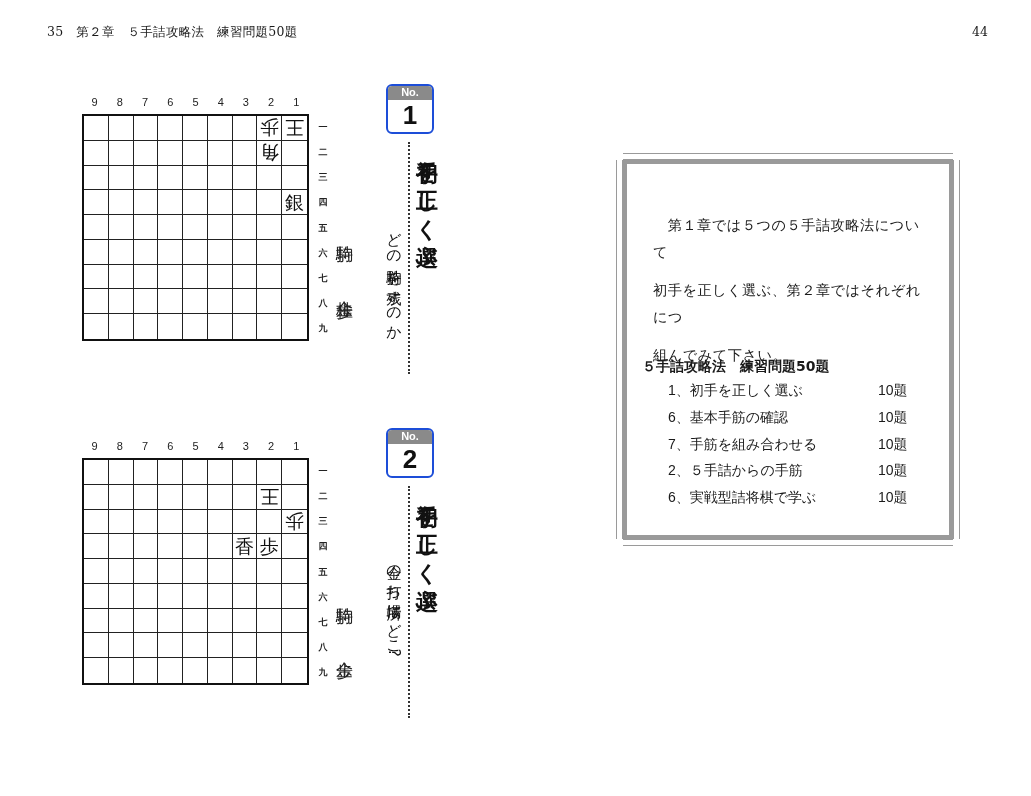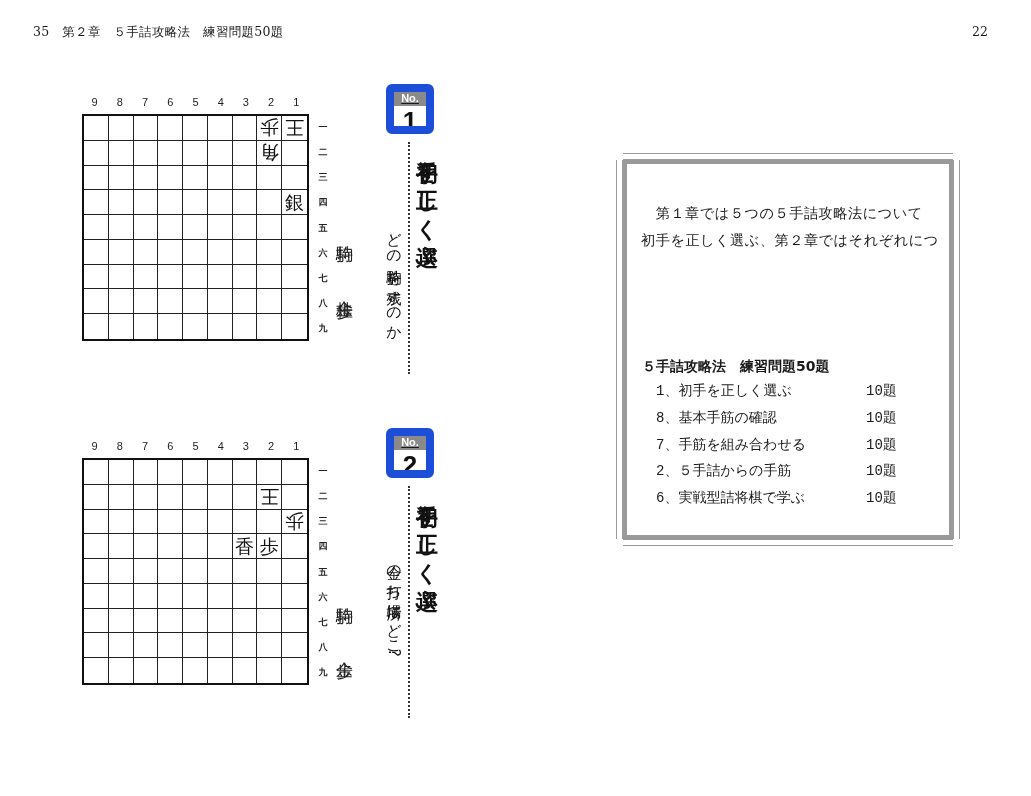--- a/index.html
+++ b/index.html
@@ -1,21 +1,21 @@
 <!DOCTYPE html>
 <html><head>
 <meta charset="utf-8">
 <style>
   html, body { margin:0; padding:0; }
   body {
     width:1031px; height:796px; background:#ffffff; position:relative; overflow:hidden;
     font-family: "DejaVu Serif", "Liberation Serif", serif; color:#1a1a1a;
   }
   .header-left {
-    position:absolute; left:33px; top:24px; font-size:12.5px; letter-spacing:0.3px;
+    position:absolute; left:47px; top:24px; font-size:12.5px; letter-spacing:0.3px;
     font-family: "DejaVu Serif", serif; white-space:pre;text-align:center;
   }
   .header-right {
     position:absolute; left:972px; top:24px; font-size:12.5px;
     font-family: "DejaVu Serif", serif;
   }
 
   
   .board-wrap { position:absolute; left:82px; width:227px; }
   .col-labels { position:absolute; left:0; top:-18px; width:227px; height:14px; }
@@ -43,21 +43,21 @@
   }
 
   .hand {
     position:absolute; writing-mode:vertical-rl; font-family:"DejaVu Serif", serif;
     font-size:17px; letter-spacing:1px; color:#222;
   }
 
   
   .badge {
     position:absolute; left:386px; width:48px; height:50px; box-sizing:border-box;
-    border:8px solid #1d4ed8; border-radius:6px; background:#fff; overflow:hidden;text-decoration:underline;
+    border:2px solid #1d4ed8; border-radius:6px; background:#fff; overflow:hidden;
   }
   .badge-top {
     background:#8a8a8a; color:#fff; height:14px; text-align:center; font-size:11px;
     font-weight:bold; line-height:13px; font-family:"Liberation Sans", "DejaVu Sans", sans-serif;
   }
   .badge-num {
     text-align:center; font-size:26px; font-weight:bold; line-height:30px; color:#111;
     font-family:"Liberation Sans", "DejaVu Sans", sans-serif;
   }
   .dotline {
@@ -79,35 +79,35 @@
   }
   .frame-inner {
     position:absolute; left:622px; top:159px; width:332px; height:381px; box-sizing:border-box;
     border:5px solid #9a9a9a;
   }
   .notch { position:absolute; width:8px; height:8px; background:#fff; }
   .frame-text {
     position:absolute; left:641px; top:200px; width:300px; font-size:14.2px; line-height:26.5px;
     font-family:"DejaVu Serif", serif; letter-spacing:0.5px;
   }
-  .frame-text p { margin:0;font-family:Liberation Serif, serif; }
+  .frame-text p { margin:12px;font-family:Liberation Serif, serif; }
   .list-title {
     position:absolute; left:642px; top:358px; font-size:14px; font-weight:bold;
     font-family:"DejaVu Sans", sans-serif; white-space:pre;
   }
   .list { position:absolute; left:656px; top:382px; width:270px; }
-  .list-row { position:relative; height:26.8px; font-size:14px; font-family:Liberation Mono, monospace; }
+  .list-row { position:relative; height:26.8px; font-size:14px; font-family:Liberation Sans, sans-serif;margin-left:12px; }
   .list-row .lbl { position:absolute; left:0; top:0; }
   .list-row .cnt { position:absolute; left:210px; top:0; }
 </style>
 </head>
 <body>
 
 <div class="header-left">35　第２章　５手詰攻略法　練習問題50題</div>
-<div class="header-right">22</div>
+<div class="header-right">44</div>
 
 <div class="board-wrap" id="bw0" style="top:114px;">
   <div class="col-labels">
       <span style="left: 0px;">9</span>
       <span style="left: 25.2222px;">8</span>
       <span style="left: 50.4444px;">7</span>
       <span style="left: 75.6667px;">6</span>
       <span style="left: 100.889px;">5</span>
       <span style="left: 126.111px;">4</span>
       <span style="left: 151.333px;">3</span>
@@ -357,29 +357,30 @@
 <div class="frame-outer"></div>
 <div class="frame-inner"></div>
 <div class="notch" style="left:615px; top:152px;"></div>
 <div class="notch" style="left:953px; top:152px;"></div>
 <div class="notch" style="left:615px; top:539px;"></div>
 <div class="notch" style="left:953px; top:539px;"></div>
 
 <div class="frame-text">
   <p>　第１章では５つの５手詰攻略法について</p>
   <p>初手を正しく選ぶ、第２章ではそれぞれにつ</p>
+  <p>組んでみて下さい。</p>
 </div>
 <div class="list-title">５手詰攻略法　練習問題50題</div>
 <div class="list">
   <div class="list-row">
       <span class="lbl">1、初手を正しく選ぶ</span>
       <span class="cnt">10題</span>
     </div>
   <div class="list-row">
-      <span class="lbl">8、基本手筋の確認</span>
+      <span class="lbl">6、基本手筋の確認</span>
       <span class="cnt">10題</span>
     </div>
   <div class="list-row">
       <span class="lbl">7、手筋を組み合わせる</span>
       <span class="cnt">10題</span>
     </div>
   <div class="list-row">
       <span class="lbl">2、５手詰からの手筋</span>
       <span class="cnt">10題</span>
     </div>

